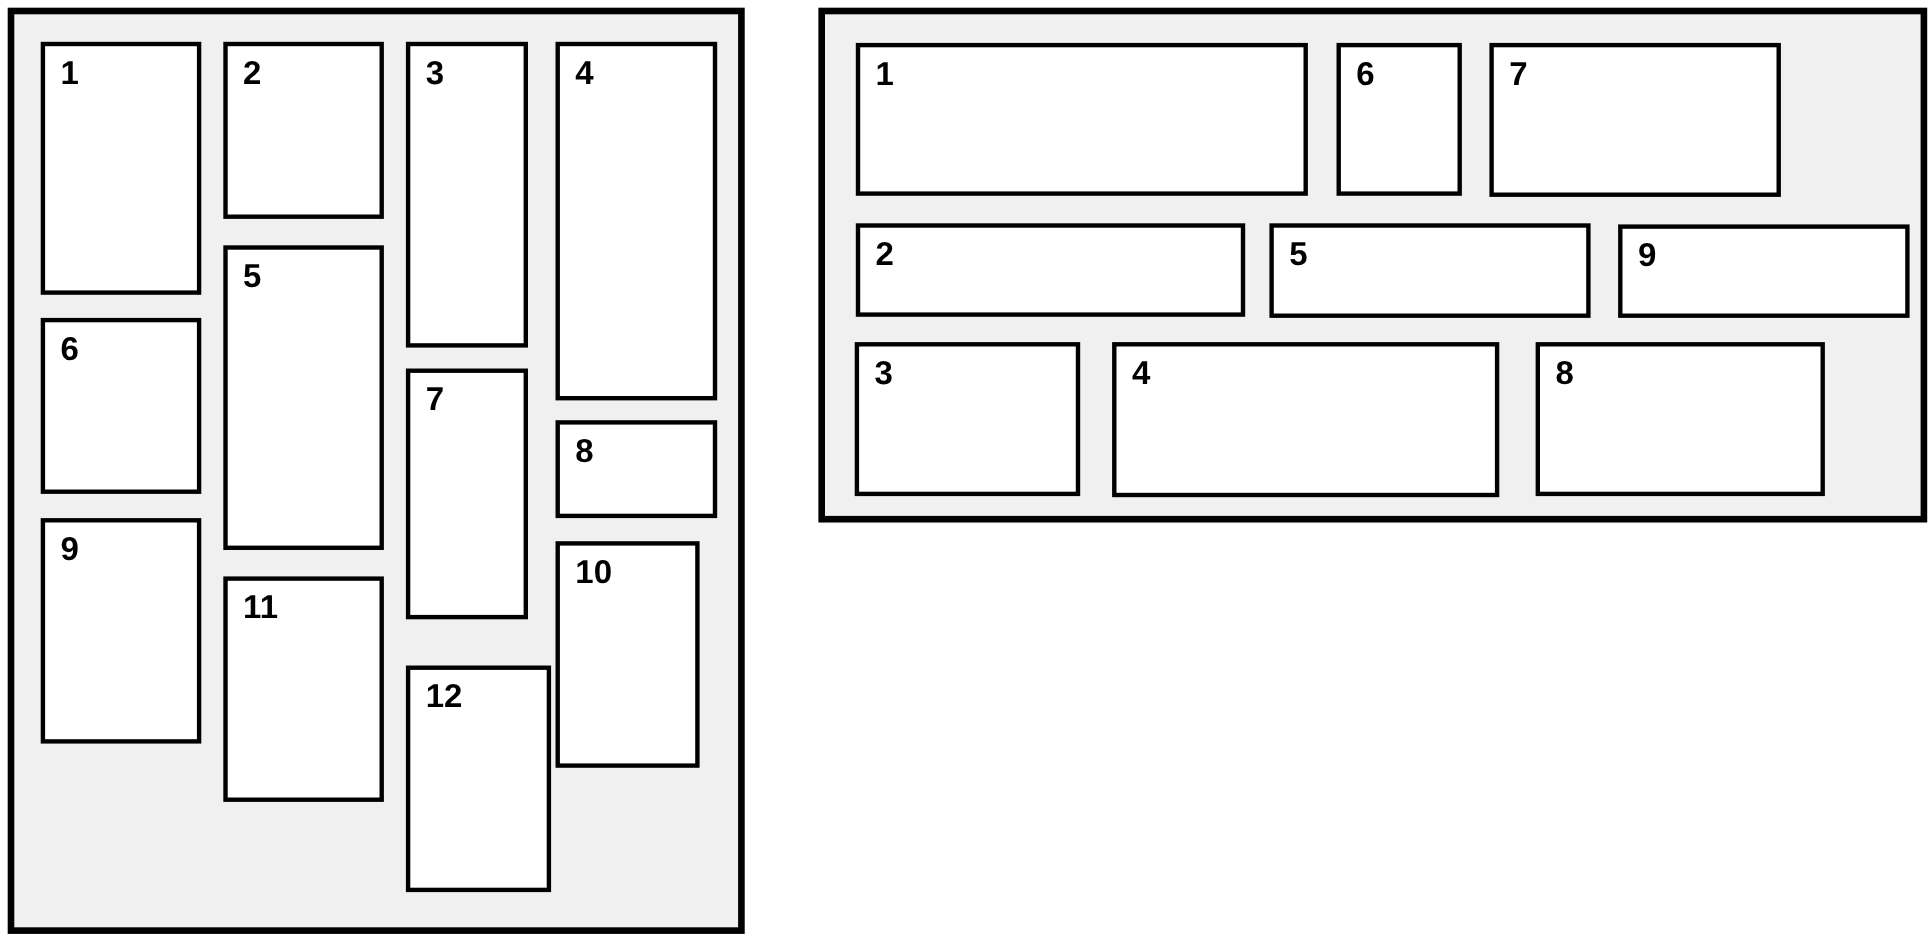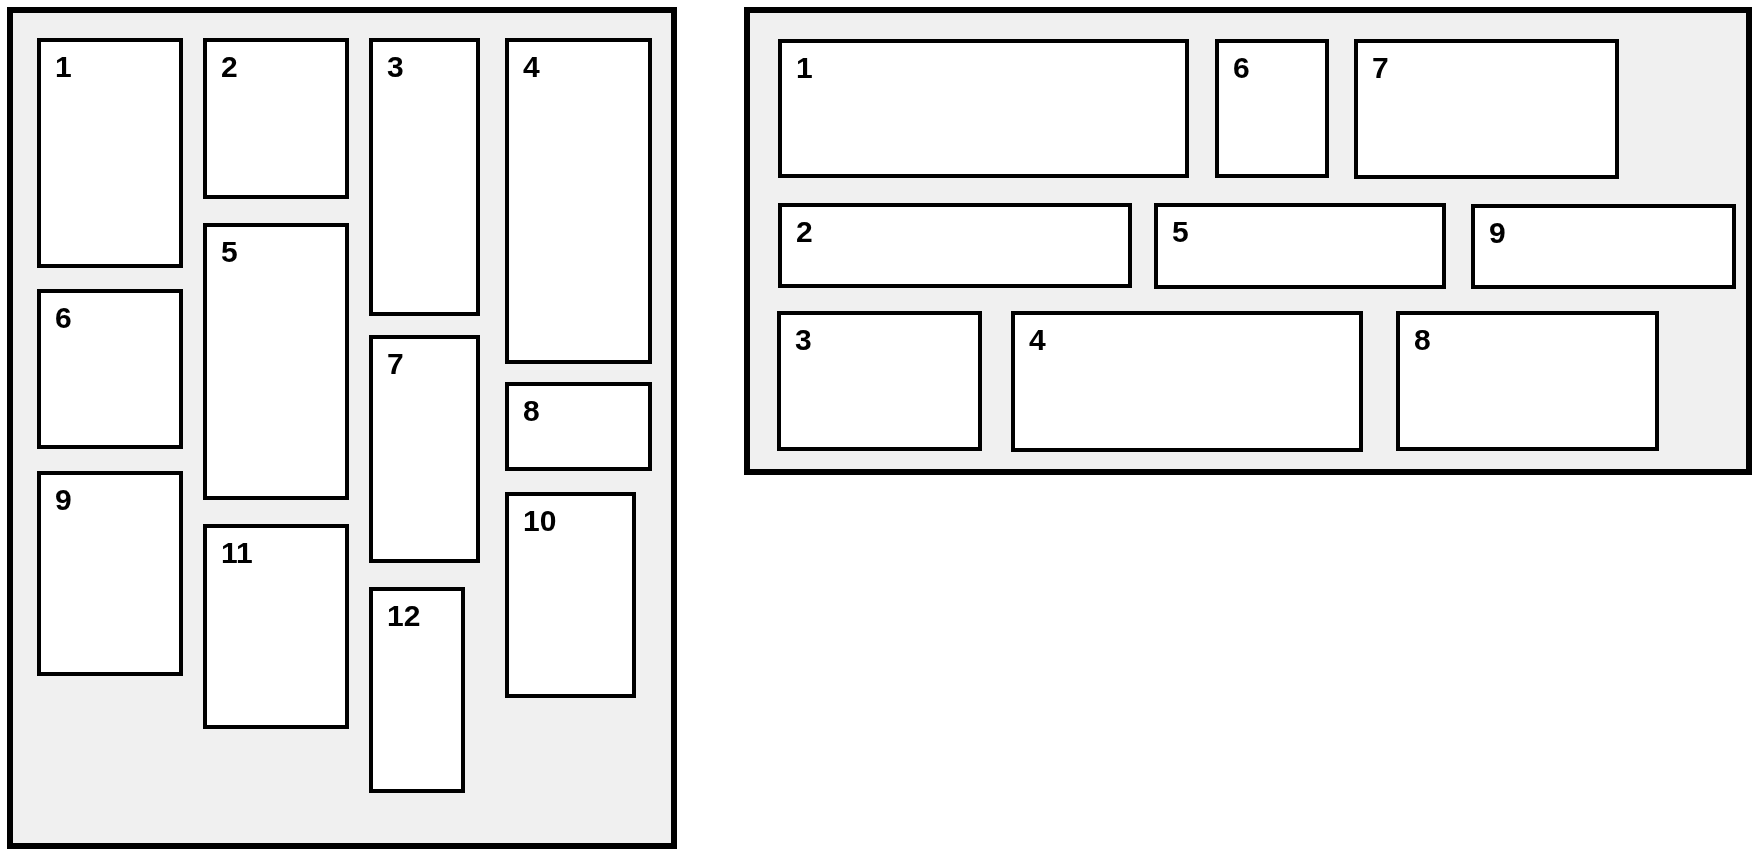--- a/index.html
+++ b/index.html
@@ -72,21 +72,21 @@
       </div>
       <div class="box" style="left: 24px; top: 458px; width: 146px; height: 205px;">
         <span class="box-label">9</span>
       </div>
       <div class="box" style="left: 492px; top: 479px; width: 131px; height: 206px;">
         <span class="box-label">10</span>
       </div>
       <div class="box" style="left: 190px; top: 511px; width: 146px; height: 205px;">
         <span class="box-label">11</span>
       </div>
-      <div class="box" style="left: 356px; top: 574px; width: 96px; height: 206px;">
+      <div class="box" style="left: 356px; top: 592px; width: 132px; height: 206px;">
         <span class="box-label">12</span>
       </div>
     </section>
   <section class="panel" id="panel-1" style="left: 744px; top: 7px; width: 1008px; height: 468px;">
       <div class="box" style="left: 28px; top: 26px; width: 411px; height: 139px;">
         <span class="box-label">1</span>
       </div>
       <div class="box" style="left: 28px; top: 190px; width: 354px; height: 85px;">
         <span class="box-label">2</span>
       </div>

